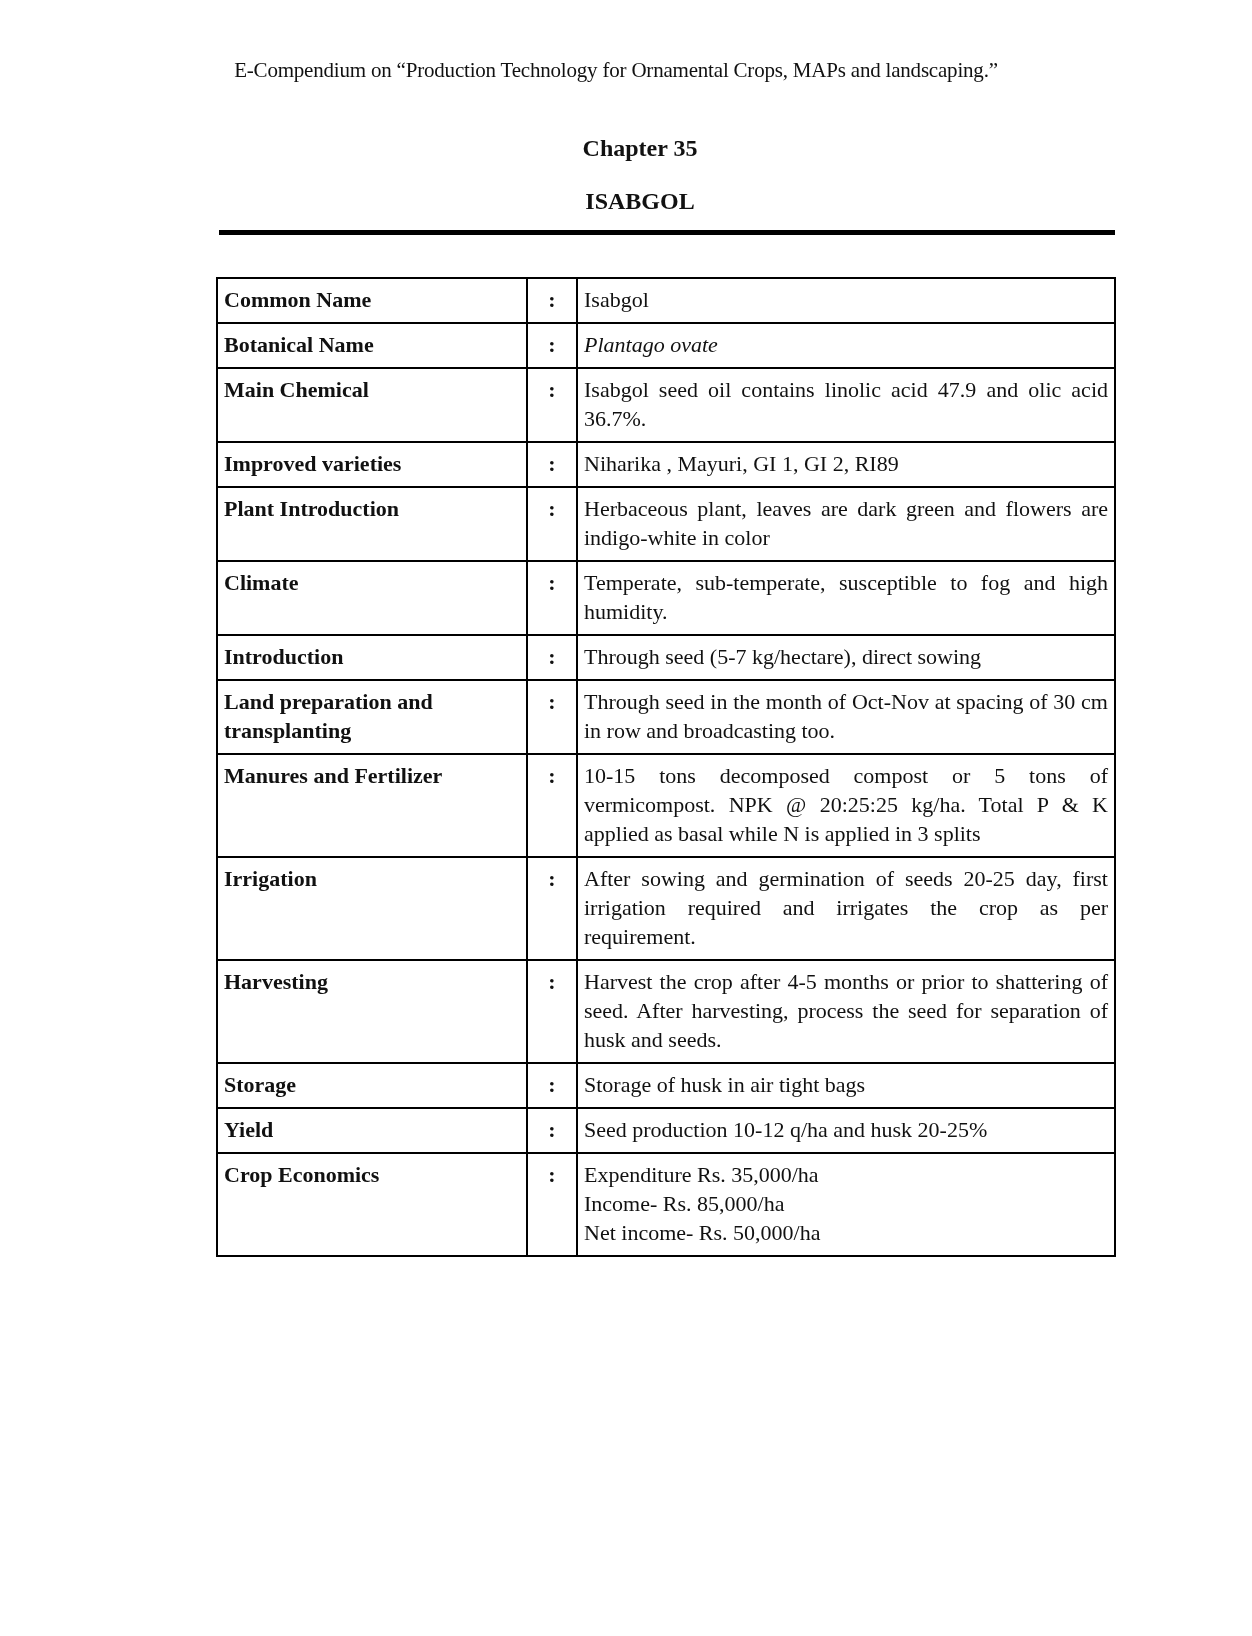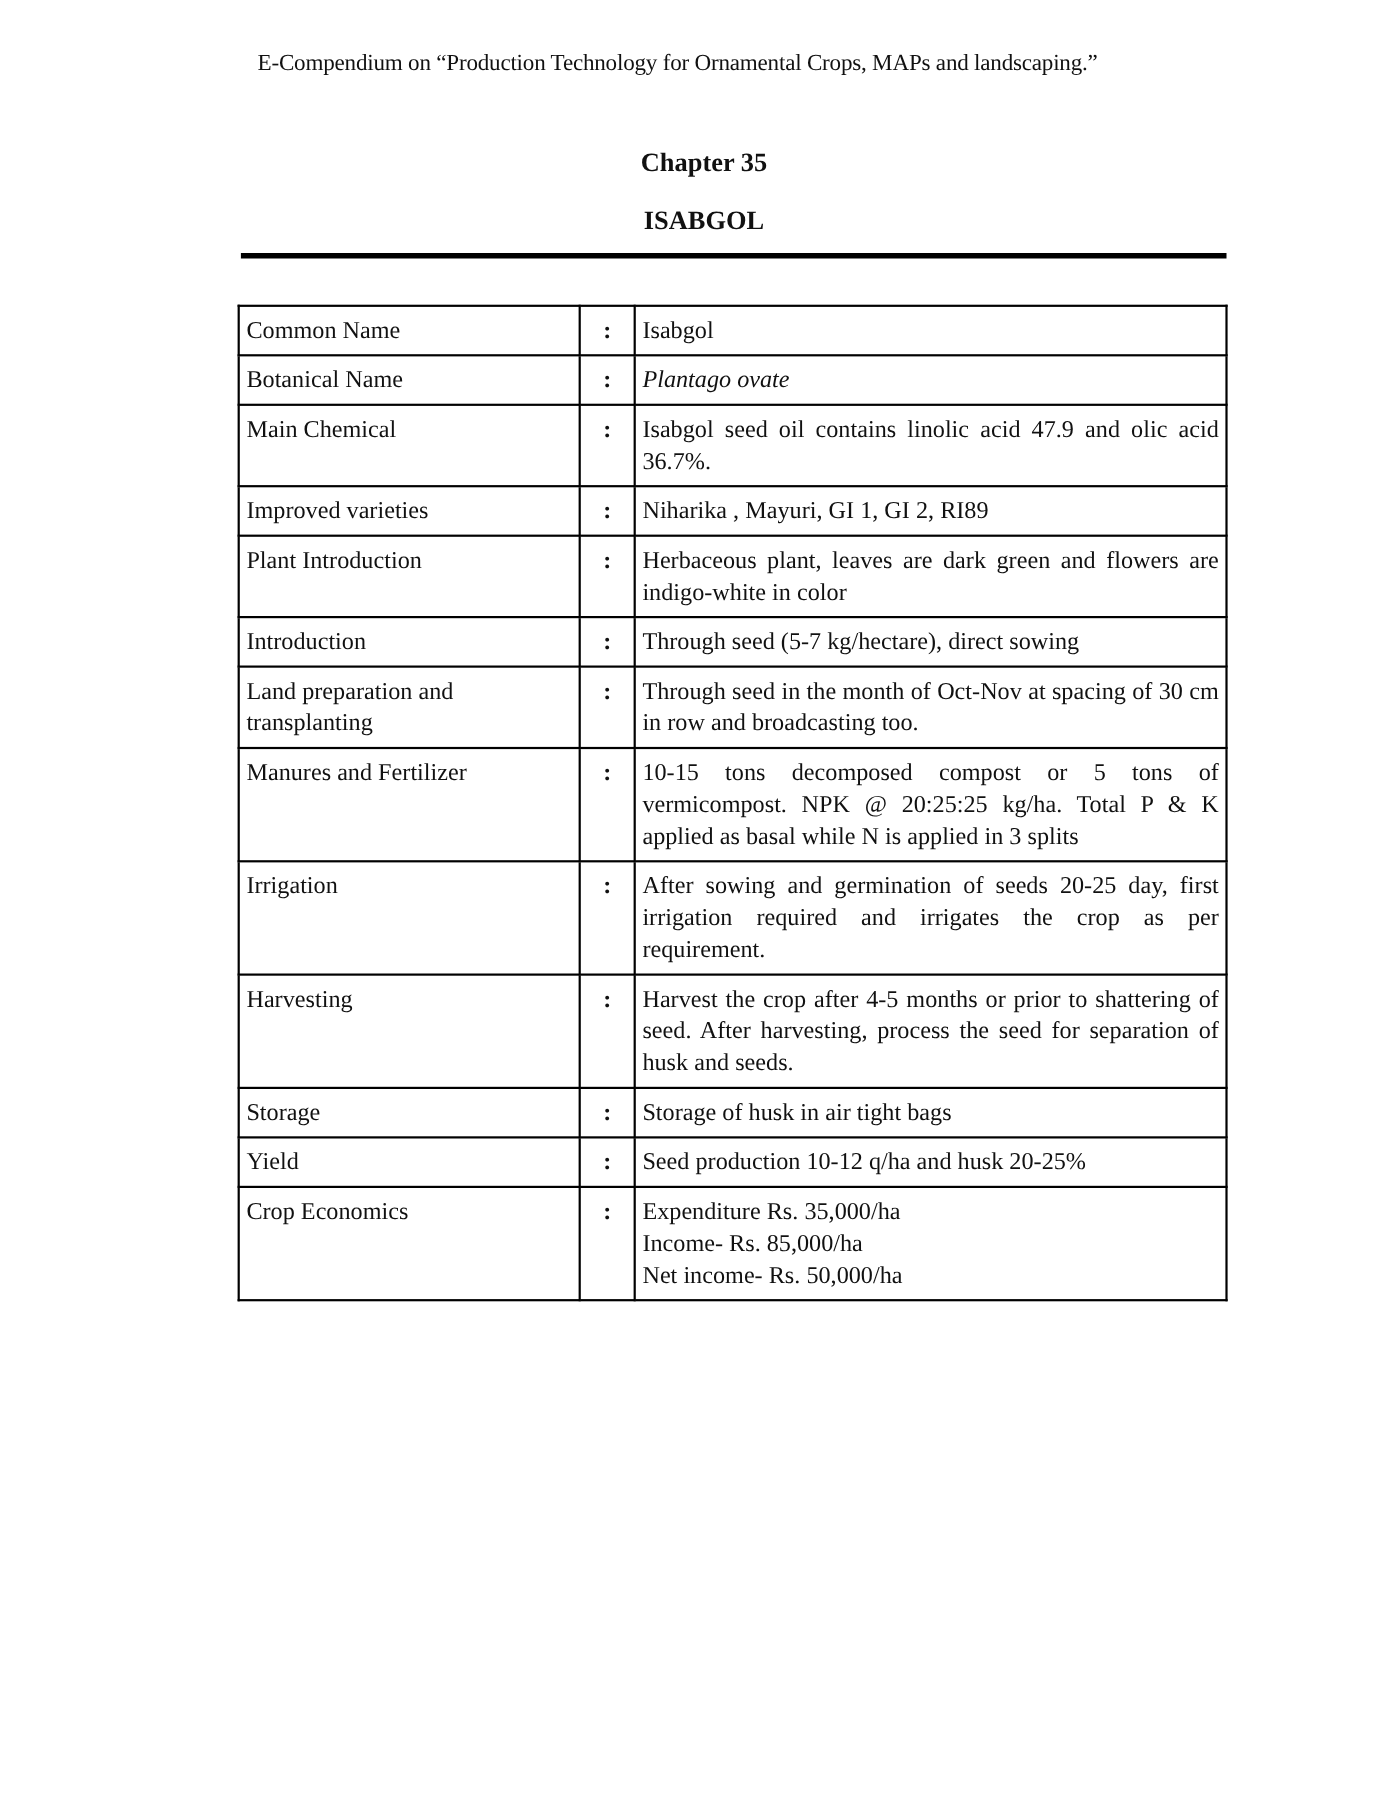--- a/index.html
+++ b/index.html
@@ -1,23 +1,23 @@
 <!DOCTYPE html>
 <html><head>
   <meta charset="utf-8">
   <style>
     html, body { margin: 0; padding: 0; background: #ffffff; }
     body { width: 1252px; height: 1636px; position: relative; font-family: "Liberation Serif", serif; color: #111; }
-    .running-header { position: absolute; top: 45px; left: 0; width: 1232px; text-align: center; font-size: 21px; letter-spacing: -0.2px; }
+    .running-header { position: absolute; top: 58px; left: 0; width: 1232px; text-align: center; font-size: 21px; letter-spacing: -0.2px; }
     .chapter { position: absolute; top: 135px; left: 0; width: 1280px; text-align: center; font-weight: bold; font-size: 24px; }
     .title { position: absolute; top: 188px; left: 0; width: 1280px; text-align: center; font-weight: bold; font-size: 24px; }
     .rule { position: absolute; top: 230px; left: 219px; width: 896px; height: 5px; background: #000; }
     table.info { position: absolute; top: 277px; left: 216px; width: 900px; border-collapse: collapse; border: 2.5px solid #000; font-size: 22px; }
     table.info td { border: 2.5px solid #000; vertical-align: top; padding: 6px 6px 8px 6px; line-height: 29px; }
-    td.label { width: 296px; font-weight: normal; padding-left: 4px; }
+    td.label { width: 296px; font-weight: bold; padding-left: 4px; }
     td.sep { width: 36px; text-align: center; font-weight: bold; }
     td.value { text-align: justify; }
     td.value.italic { font-style: italic; margin-left: 16px; }
     .line { display: block; }
   </style>
 </head>
 <body>
 
 <div class="running-header">E-Compendium on “Production Technology for Ornamental Crops, MAPs and landscaping.”</div>
 <div class="chapter">Chapter 35</div>
@@ -43,20 +43,25 @@
     </tr>
     <tr>
       <td class="label">Improved varieties</td>
       <td class="sep">:</td>
       <td class="value">Niharika , Mayuri, GI 1, GI 2, RI89</td>
     </tr>
     <tr>
       <td class="label">Plant Introduction</td>
       <td class="sep">:</td>
       <td class="value">Herbaceous plant, leaves are dark green and flowers are indigo-white in color</td>
+    </tr>
+    <tr>
+      <td class="label">Climate</td>
+      <td class="sep">:</td>
+      <td class="value">Temperate, sub-temperate, susceptible to fog and high humidity.</td>
     </tr>
     <tr>
       <td class="label">Introduction</td>
       <td class="sep">:</td>
       <td class="value">Through seed (5-7 kg/hectare), direct sowing</td>
     </tr>
     <tr>
       <td class="label">Land preparation and transplanting</td>
       <td class="sep">:</td>
       <td class="value">Through seed in the month of Oct-Nov at spacing of 30 cm in row and broadcasting too.</td>

